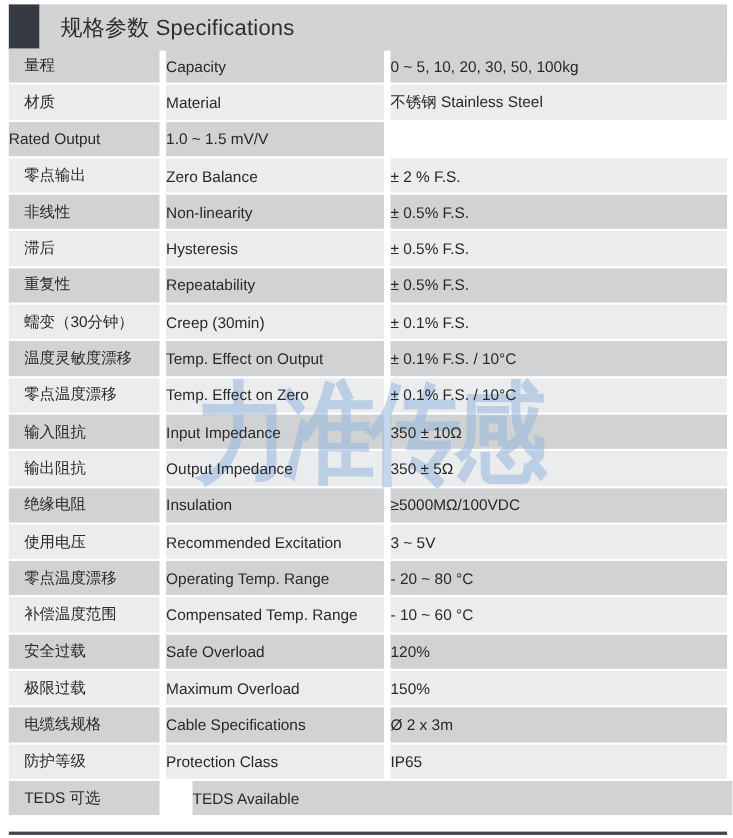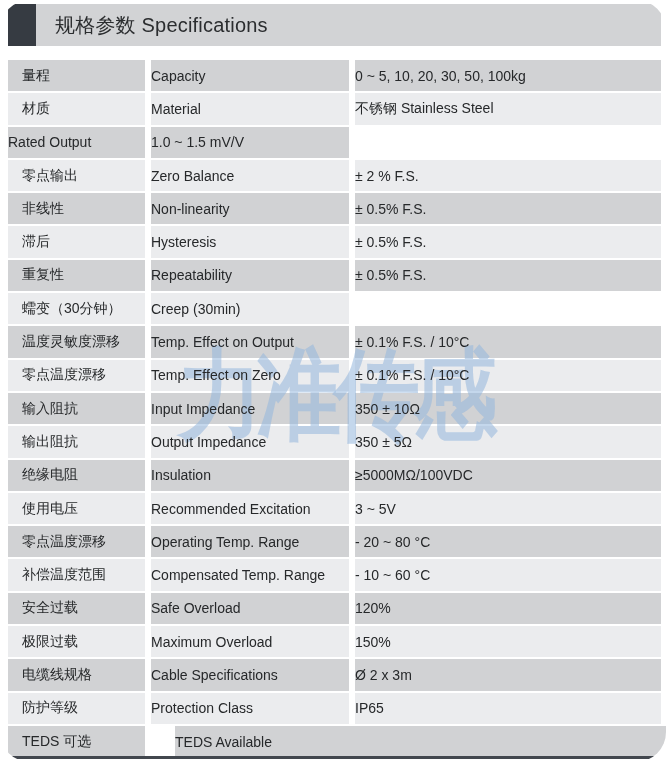--- a/index.html
+++ b/index.html
@@ -6,30 +6,30 @@
     --row-dark:#d1d2d4;
     --row-light:#ebecee;
     --header-square:#363b42;
     --header-bar:#d2d3d5;
     --text:#26282a;
     --watermark:rgba(147,183,220,0.55);
     --bottom-line:#42474e;
   }
   html,body{margin:0;padding:0;background:#ffffff;}
   body{font-family:"Liberation Sans","DejaVu Sans",sans-serif;}
-  .page{position:relative;width:666px;height:762px;background:#ffffff;overflow:hidden;border-radius:30px;}
+  .page{position:relative;width:666px;height:762px;background:#ffffff;overflow:hidden;}
 
   
   .header-square{position:absolute;left:8px;top:4px;width:28px;height:42px;background:var(--header-square);}
   .header-bar{position:absolute;left:36px;top:4px;width:625px;height:42px;background:var(--header-bar);
     display:flex;align-items:center;padding-left:19px;box-sizing:border-box;}
   .page-title{font-size:20px;color:#2b2d2f;letter-spacing:0.2px;}
 
   
-  .spec-table{position:absolute;left:8px;top:60px;width:655px;}
+  .spec-table{position:absolute;left:8px;top:44px;width:655px;}
   .row{display:grid;grid-template-columns:137px 198px 306px;column-gap:6px;height:31.3px;margin-bottom:2px;}
   .row.merged{grid-template-columns:137px 510px;gap:30px;}
   .cell{display:flex;align-items:center;box-sizing:border-box;overflow:hidden;}
   .c1{padding-left:14px;}
   .c2{padding-left:0;}
   .c3{}
   .row.dark  .cell{background:var(--row-dark);}
   .row.light .cell{background:var(--row-light);}
   .cell span{position:relative;z-index:2;font-size:14px;color:var(--text);white-space:nowrap;}
 
@@ -127,20 +127,23 @@
           <span>± 0.5% F.S.</span>
         </div>
   </div>
       <div class="row light">
     <div class="cell c1">
           <span>蠕变（30分钟）</span>
         </div>
     <div class="cell c2">
           <span>Creep (30min)</span>
         </div>
+    <div class="cell c3">
+          <span>± 0.1% F.S.</span>
+        </div>
   </div>
       <div class="row dark">
     <div class="cell c1">
           <span>温度灵敏度漂移</span>
         </div>
     <div class="cell c2">
           <span>Temp. Effect on Output</span>
         </div>
     <div class="cell c3">
           <span>± 0.1% F.S. / 10°C</span>

